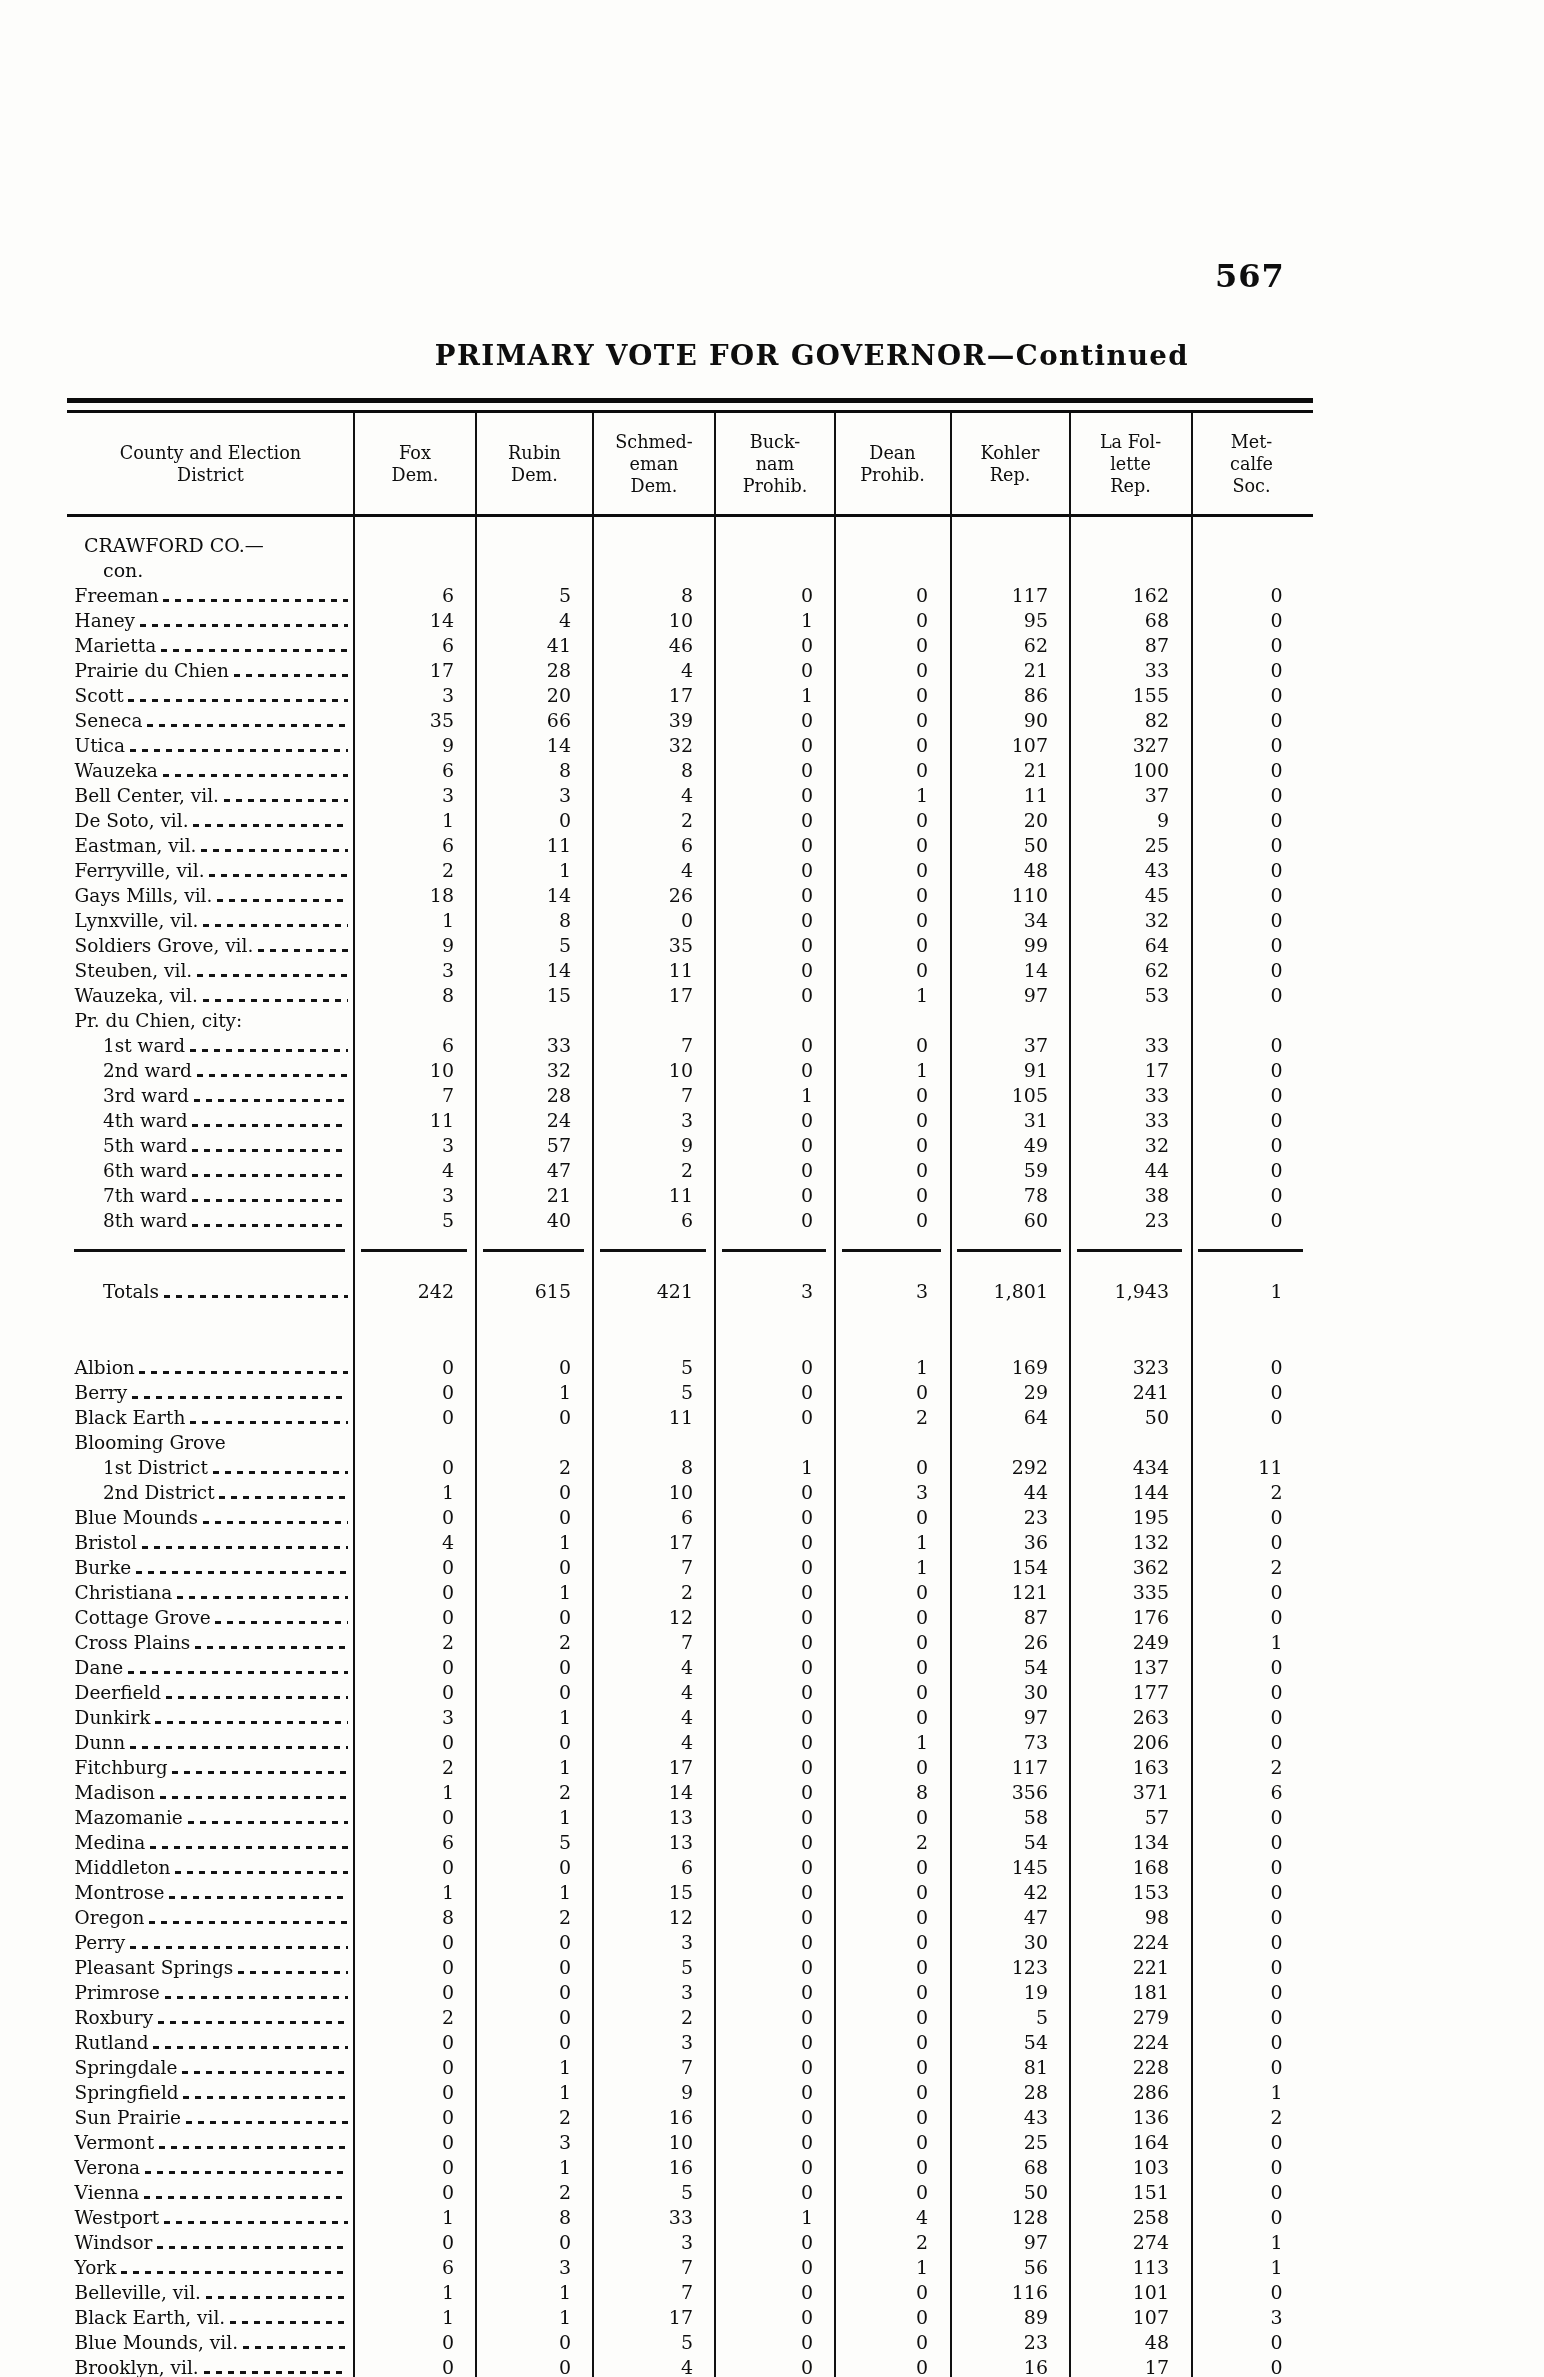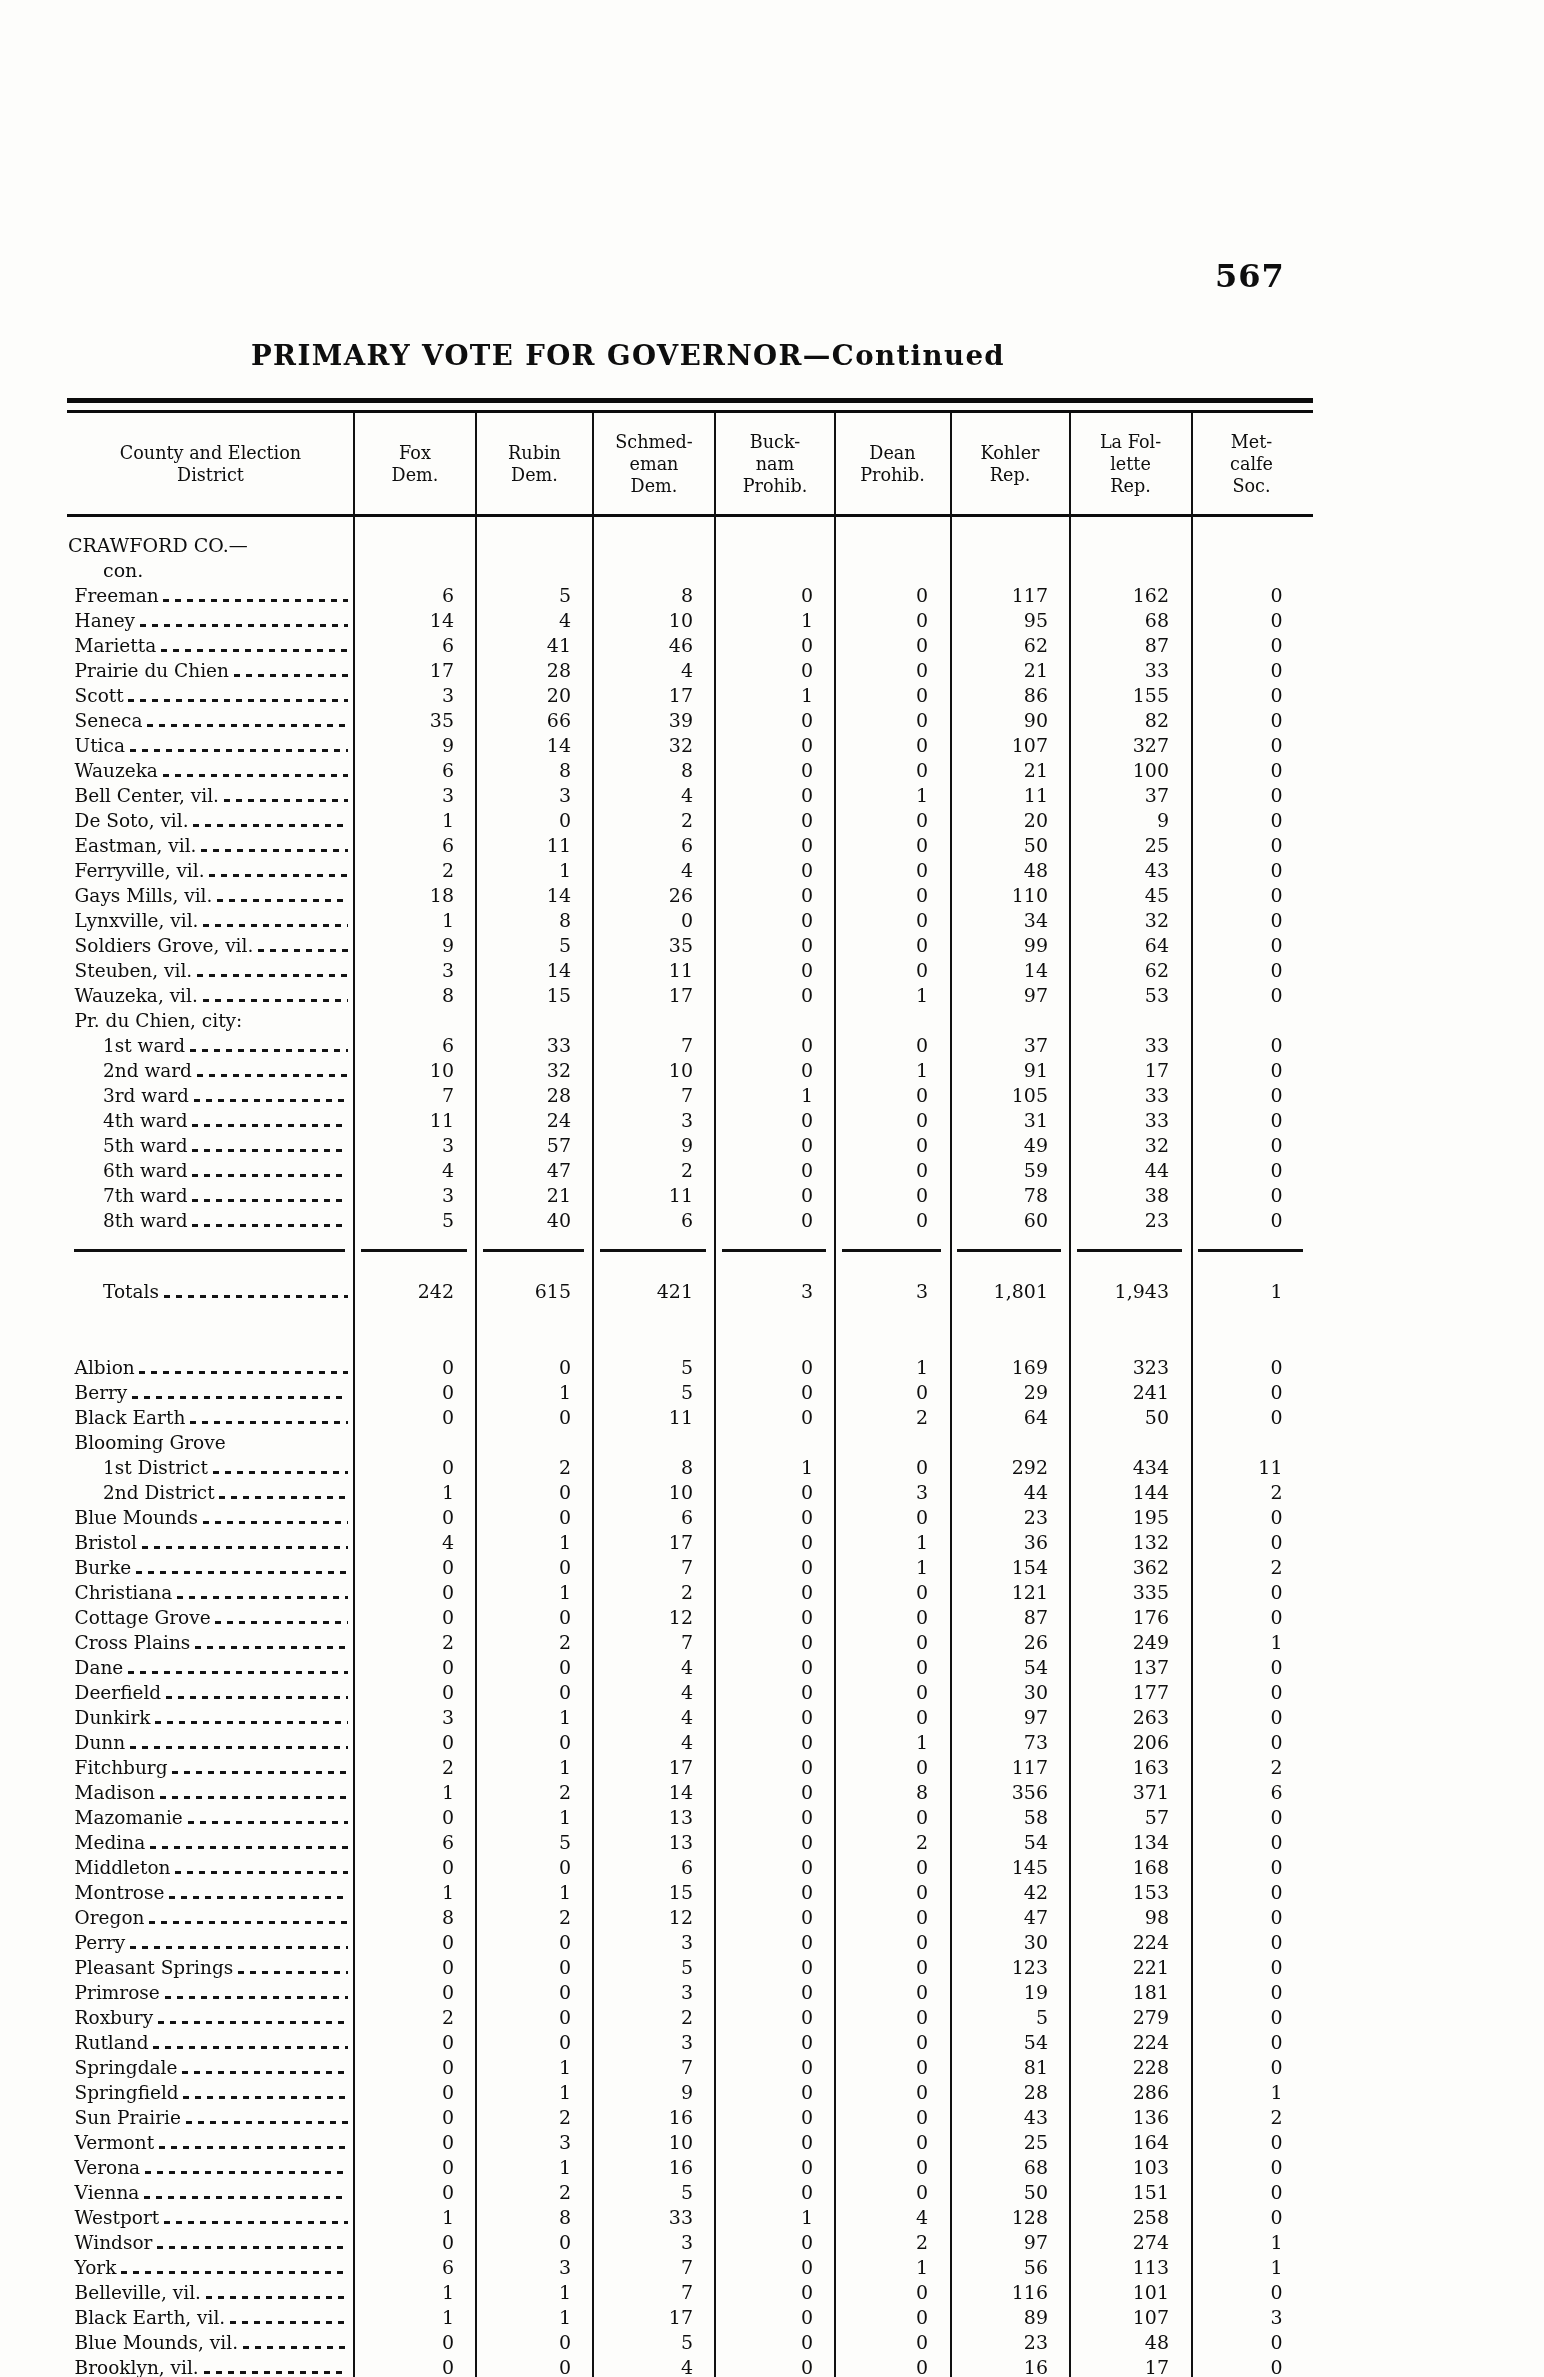--- a/index.html
+++ b/index.html
@@ -14,21 +14,21 @@
   .running-title{
     position:absolute;left:347px;top:261px;
     font-size:29.5px;font-weight:bold;letter-spacing:2.4px;white-space:nowrap;
   }
   .page-number{
     position:absolute;left:1215px;top:257px;
     font-size:32px;font-weight:bold;letter-spacing:1px;
   }
   .subtitle{
     position:absolute;left:67px;top:339px;width:1122px;
-    text-align:center;font-size:27.6px;font-weight:bold;letter-spacing:1.4px;white-space:nowrap;
+    text-align:right;font-size:27.6px;font-weight:bold;letter-spacing:1.4px;white-space:nowrap;
   }
   .table{
     position:absolute;left:67px;top:398px;width:1246px;
   }
   .top-rule-1{height:5.2px;background:#0c0c0c;}
   .top-rule-2{height:2.9px;background:#0c0c0c;margin-top:7.1px;}
   .header-rule{height:2.9px;background:#0c0c0c;}
   .vrule{position:absolute;top:15px;bottom:0;width:1.9px;background:#111;}
   .vr-1{left:286px;} .vr-2{left:408px;} .vr-3{left:525px;} .vr-4{left:647px;}
   .vr-5{left:767px;} .vr-6{left:883px;} .vr-7{left:1002px;} .vr-8{left:1124px;}
@@ -48,21 +48,21 @@
   .heading-row .lbl{font-size:19px;}
   .leader{
     flex:1 1 auto;height:2.9px;margin:0 5.7px 4.3px 4.8px;align-self:flex-end;
     background:repeating-linear-gradient(90deg,#141414 0 5.7px,transparent 5.7px 12px);
   }
   .num-cell{
     font-size:19px;line-height:21px;text-align:right;
     padding-right:22px;padding-bottom:1.9px;
   }
   .num-cell.col-8{padding-right:29.5px;}
-  .indent-0{padding-left:1px;}
+  .indent-0{padding-left:1px;margin-left:16px;}
   .indent-1{padding-left:7.6px;text-align:right;}
   .indent-2{padding-left:36px;}
   .sep-row{height:21px;align-items:center;margin-top:6.7px;}
   .sep-bar{height:2.9px;background:#101010;margin:0 8.6px 0 6.7px;}
   .totals-row{height:30px;margin-top:13px;}
 </style>
 </head>
 <body>
 
 <div class="page">

